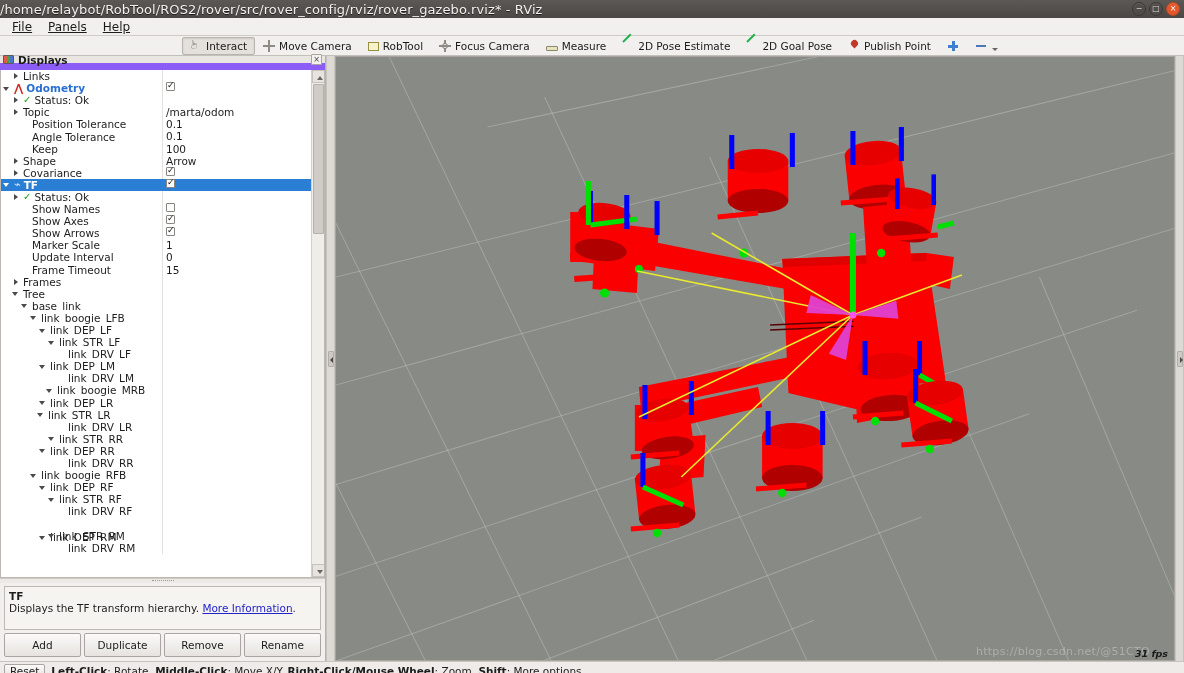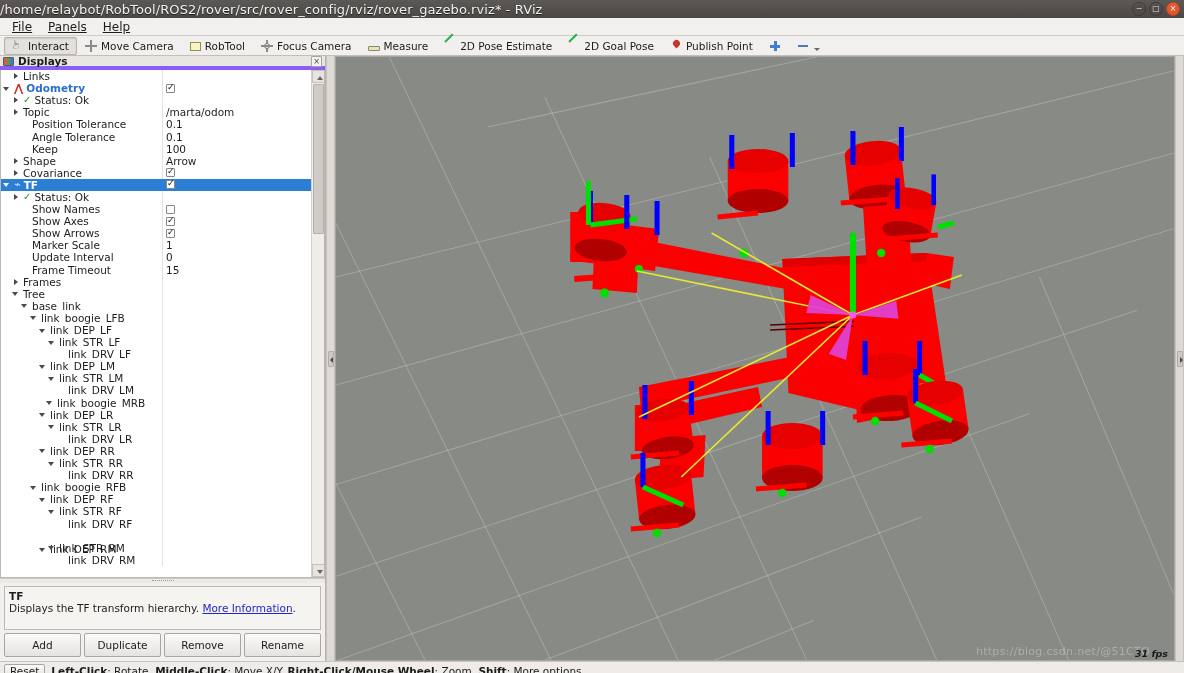--- a/index.html
+++ b/index.html
@@ -31,21 +31,21 @@
   
   #menubar{
     height:18px; background:#f2f0ee; border-bottom:1px solid #cfcbc6;
     display:flex; align-items:center; padding-left:5px; gap:2px;
   }
   .menu-item{ padding:1px 7px; font-size:12px; color:#1c1c1c; border-radius:2px;}
   .menu-item u{ text-decoration:underline; }
   
   #toolbar{
     height:20px; background:#f2f0ee; border-bottom:1px solid #c3bfba;
-    display:flex; align-items:center; padding-left:4px; gap:0px;
+    display:flex; align-items:center; padding-left:4px; gap:0px;justify-content:center;
   }
   .tb-btn{
     display:flex; align-items:center; gap:4px; height:18px;
     padding:0 7px; font-size:10.5px; white-space:nowrap; color:#1a1a1a;
     border:1px solid transparent; border-radius:2px;
   }
   .tb-btn.active{ background:#e4e0db; border-color:#b9b4ae;
                   box-shadow:inset 0 1px 2px rgba(0,0,0,.10);}
   .tb-ico{ width:12px; height:12px; display:inline-block; position:relative; flex:none;}
   
@@ -73,39 +73,39 @@
   .ic-minus::before{content:""; position:absolute; left:1px; top:5px;
                     width:10px; height:2px; background:#4a78b8;}
   .tb-caret{ width:0;height:0;border-left:3px solid transparent;border-right:3px solid transparent;
              border-top:3px solid #6a6560; margin-left:1px; margin-top:7px;}
   
   #main{ display:flex; height:605px; width:100%; background:#d6d2cd;}
   
   #leftdock{ width:326px; display:flex; flex-direction:column;
              background:#f2f0ee; border-right:1px solid #b6b1ab;}
   #disp-header{
-    height:14px; background:#e9e6e2; border-bottom:4px solid #8b5cf6;
+    height:14px; background:#e9e6e2; border-bottom:7px solid #8b5cf6;
     display:flex; align-items:center; padding:0 3px; gap:4px;
   }
   .disp-mon{ width:11px; height:9px; background:linear-gradient(90deg,#e05a4a 33%,#49a24c 33%,#49a24c 66%,#4a78c4 66%);
              border:1px solid #5a5a5a; border-radius:1px; flex:none;}
   #disp-header .dh-title{ font-size:10.5px; font-weight:bold; flex:1; color:#1c1c1c;}
   .dh-close{ width:11px; height:11px; border:1px solid #a9a49e; background:#f4f2ef;
              font-size:8px; line-height:9px; text-align:center; color:#444; border-radius:1px;}
   
   #tree-wrap{ flex:1; position:relative; background:#ffffff;
               border:1px solid #bdb8b2; border-top:none; overflow:hidden;}
   #tree{ position:absolute; inset:0 13px 0 0; overflow:hidden; }
   .trow{ height:12.1px; display:flex; align-items:center; font-size:10.5px;
          line-height:12px; white-space:nowrap; position:relative;}
   .trow.sel{ background:#2a7fd4; color:#fff; }
   .tname{ display:flex; align-items:center; gap:3px; width:161px;
           overflow:hidden; padding-left:2px;}
   .tval{ flex:1; padding-left:3px; border-left:1px solid #e2e2e2; height:12.1px;
-         display:flex; align-items:center;}
+         display:flex; }
   .trow.sel .tval{ border-left-color:#2a7fd4;}
   .arw{ width:8px; height:8px; position:relative; flex:none;}
   .arw.closed::before{content:""; position:absolute; left:2px; top:1px;
     border-left:4px solid #4a4a4a; border-top:3.5px solid transparent; border-bottom:3.5px solid transparent;}
   .arw.open::before{content:""; position:absolute; left:0px; top:2.5px;
     border-top:4px solid #4a4a4a; border-left:3.5px solid transparent; border-right:3.5px solid transparent;}
   .trow.sel .arw.open::before{ border-top-color:#fff; }
   .cbx{ width:9px; height:9px; border:1px solid #8a857f; background:#fdfdfd;
         border-radius:1px; position:relative; flex:none;}
   .cbx.on::after{ content:"✓"; position:absolute; left:0px; top:-3px;
@@ -448,72 +448,65 @@
             <div class="tval"></div>
           </div>
           <div class="trow">
             <div class="tname" style="padding-left: 38px;">
               <span class="arw open"></span>
               <span>link_DEP_LM</span>
             </div>
             <div class="tval"></div>
           </div>
           <div class="trow">
+            <div class="tname" style="padding-left: 56px;">
+              <span class="arw"></span>
+              <span>link_DRV_LM</span>
+            </div>
+            <div class="tval"></div>
+          </div>
+          <div class="trow">
+            <div class="tname" style="padding-left: 45px;">
+              <span class="arw open"></span>
+              <span>link_boogie_MRB</span>
+            </div>
+            <div class="tval"></div>
+          </div>
+          <div class="trow">
+            <div class="tname" style="padding-left: 38px;">
+              <span class="arw open"></span>
+              <span>link_DEP_LR</span>
+            </div>
+            <div class="tval"></div>
+          </div>
+          <div class="trow">
+            <div class="tname" style="padding-left: 36px;">
+              <span class="arw open"></span>
+              <span>link_STR_LR</span>
+            </div>
+            <div class="tval"></div>
+          </div>
+          <div class="trow">
+            <div class="tname" style="padding-left: 56px;">
+              <span class="arw"></span>
+              <span>link_DRV_LR</span>
+            </div>
+            <div class="tval"></div>
+          </div>
+          <div class="trow">
             <div class="tname" style="padding-left: 47px;">
               <span class="arw open"></span>
-              <span>link_STR_LM</span>
-            </div>
-            <div class="tval"></div>
-          </div>
-          <div class="trow">
-            <div class="tname" style="padding-left: 56px;">
-              <span class="arw"></span>
-              <span>link_DRV_LM</span>
-            </div>
-            <div class="tval"></div>
-          </div>
-          <div class="trow">
-            <div class="tname" style="padding-left: 45px;">
-              <span class="arw open"></span>
-              <span>link_boogie_MRB</span>
+              <span>link_STR_RR</span>
             </div>
             <div class="tval"></div>
           </div>
           <div class="trow">
             <div class="tname" style="padding-left: 38px;">
               <span class="arw open"></span>
-              <span>link_DEP_LR</span>
-            </div>
-            <div class="tval"></div>
-          </div>
-          <div class="trow">
-            <div class="tname" style="padding-left: 47px;">
-              <span class="arw open"></span>
-              <span>link_STR_LR</span>
-            </div>
-            <div class="tval"></div>
-          </div>
-          <div class="trow">
-            <div class="tname" style="padding-left: 56px;">
-              <span class="arw"></span>
-              <span>link_DRV_LR</span>
-            </div>
-            <div class="tval"></div>
-          </div>
-          <div class="trow">
-            <div class="tname" style="padding-left: 38px;">
-              <span class="arw open"></span>
               <span>link_DEP_RR</span>
-            </div>
-            <div class="tval"></div>
-          </div>
-          <div class="trow">
-            <div class="tname" style="padding-left: 47px;">
-              <span class="arw open"></span>
-              <span>link_STR_RR</span>
             </div>
             <div class="tval"></div>
           </div>
           <div class="trow">
             <div class="tname" style="padding-left: 56px;">
               <span class="arw"></span>
               <span>link_DRV_RR</span>
             </div>
             <div class="tval"></div>
           </div>

